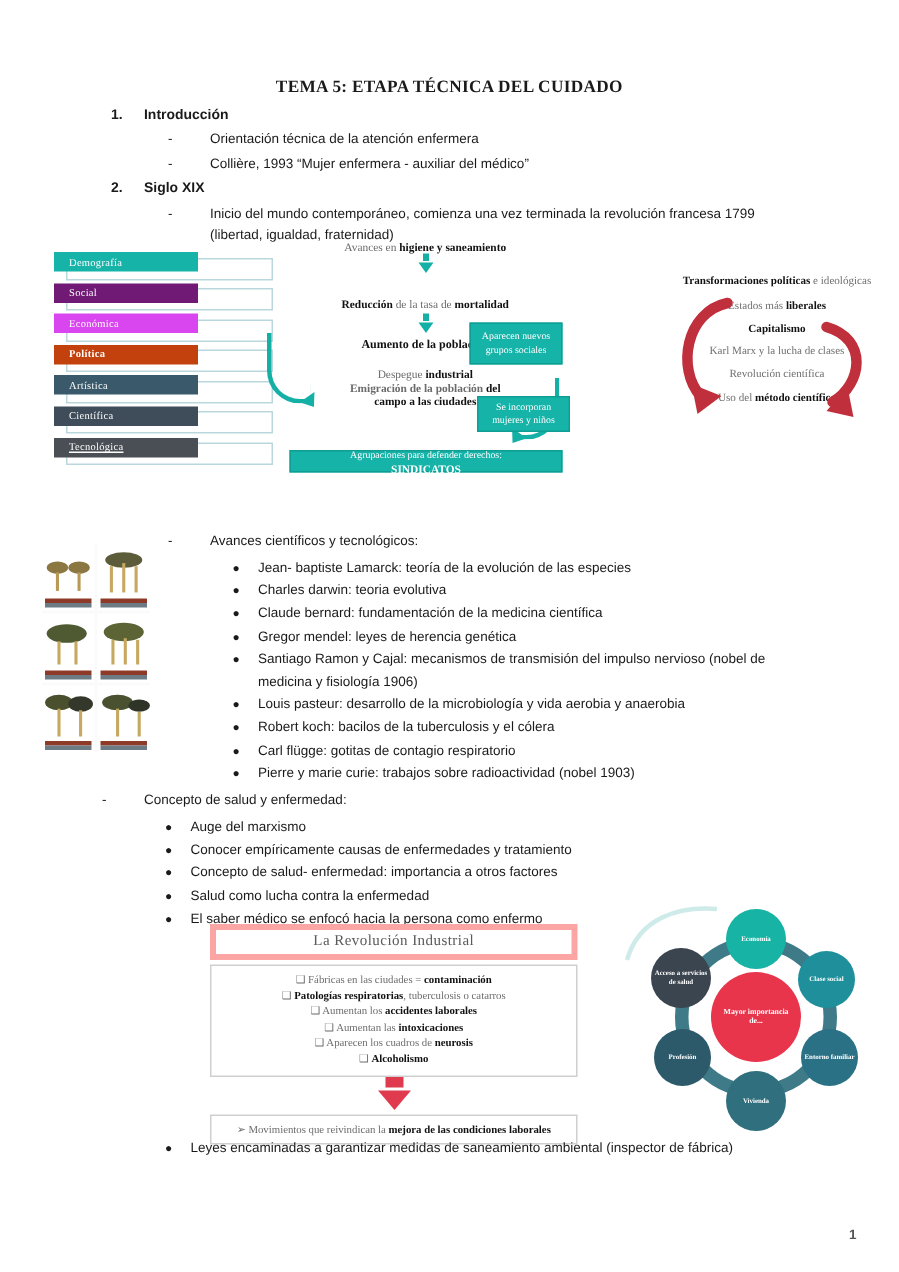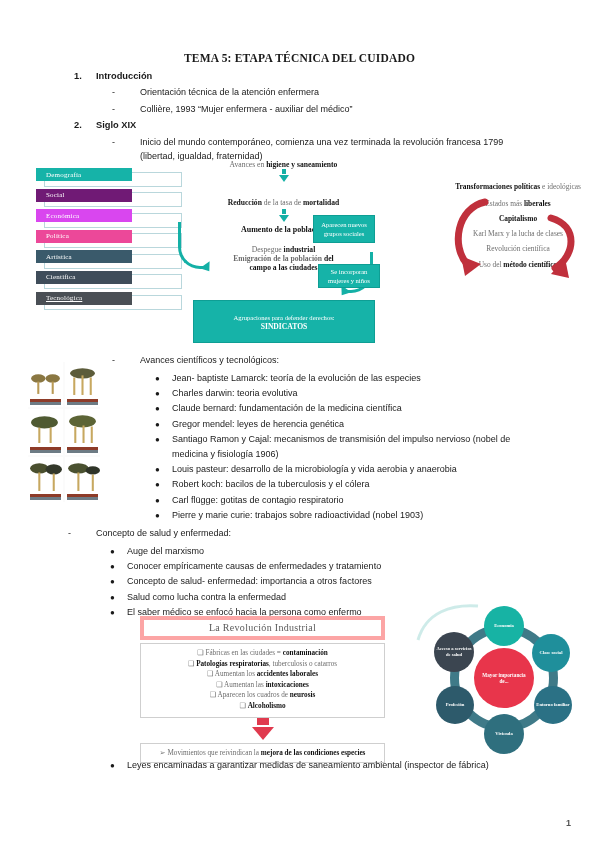--- a/index.html
+++ b/index.html
@@ -173,21 +173,21 @@
       <div class="barrow">
         <div class="frame"></div>
         <div class="fill" style="background:#701a75;">Social</div>
       </div>
       <div class="barrow">
         <div class="frame"></div>
         <div class="fill" style="background:#d946ef;">Económica</div>
       </div>
       <div class="barrow">
         <div class="frame"></div>
-        <div class="fill" style="background:#ec4899;">Política</div>
+        <div class="fill" style="background:#c2410c;font-weight:bold;">Política</div>
       </div>
       <div class="barrow">
         <div class="frame"></div>
         <div class="fill" style="background:#3a5a6b;">Artística</div>
       </div>
       <div class="barrow">
         <div class="frame"></div>
         <div class="fill" style="background:#3f4d5a;">Científica</div>
       </div>
       <div class="barrow">
@@ -225,21 +225,21 @@
         </div>
       <div class="curve-r">
           <span class="tip"></span>
         </div>
     </div>
 
     <div class="tealbox" style="left:285px;top:55px;width:62px;height:28px;">Aparecen nuevos grupos sociales</div>
     <div class="tealbox" style="left:290px;top:104px;width:62px;height:24px;">
       <span>Se incorporan mujeres y niños</span>
     </div>
-    <div class="tealbox" style="left:165px;top:140px;width:182px;height:43px;flex-direction:column;">
+    <div class="tealbox" style="left:165px;top:140px;width:182px;height:15px;flex-direction:column;">
       <span>Agrupaciones para defender derechos:</span>
       <b style="font-size:7.6px;">SINDICATOS</b>
     </div>
 
     <div class="redfig">
       <div class="rl" style="margin-top:22px;">
         <b>Transformaciones políticas</b><span> e ideológicas</span>
       </div>
       <div class="rl" style="margin-top:8px;">
         <span>Estados  más </span><b>liberales</b>
@@ -380,21 +380,21 @@
       </div>
       <div>
         <span>❑</span>
         <b>Alcoholismo</b>
       </div>
     </div>
     <div class="rev-arrow-stem"></div>
     <div class="rev-arrow"></div>
     <div class="rev-foot">
       <span>➢</span>
-      <span>Movimientos que reivindican la </span><b>mejora de las condiciones especies</b>
+      <span>Movimientos que reivindican la </span><b>mejora de las condiciones laborales</b>
     </div>
   </div>
 
   <div class="circfig">
     <div class="ring"></div>
 
     <div class="node" style="left:60px;top:2px;width:40px;height:40px;background:#17b3a4;">Economía</div>
     <div class="node" style="left:108px;top:30px;width:38px;height:38px;background:#1f8f9b;">Clase social</div>
     <div class="node" style="left:110px;top:82px;width:38px;height:38px;background:#2b7185;">Entorno familiar</div>
     <div class="node" style="left:60px;top:110px;width:40px;height:40px;background:#2f6f7e;">Vivienda</div>

